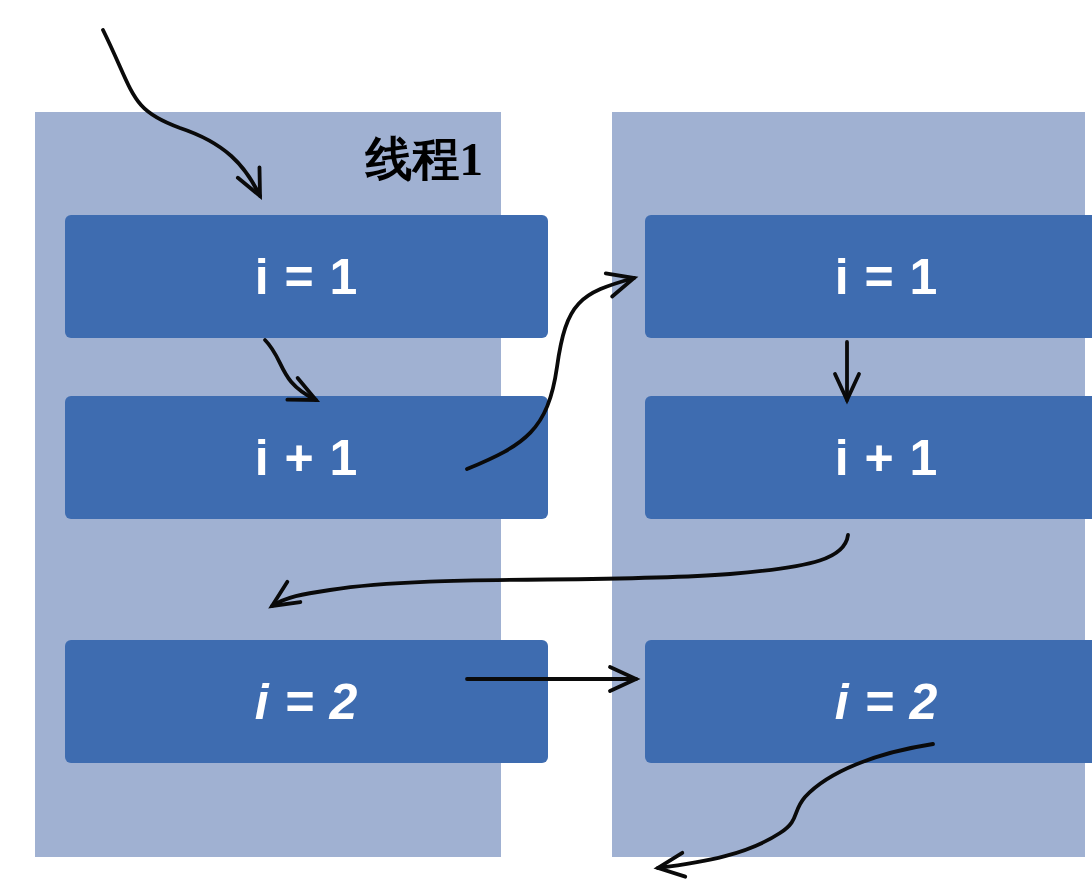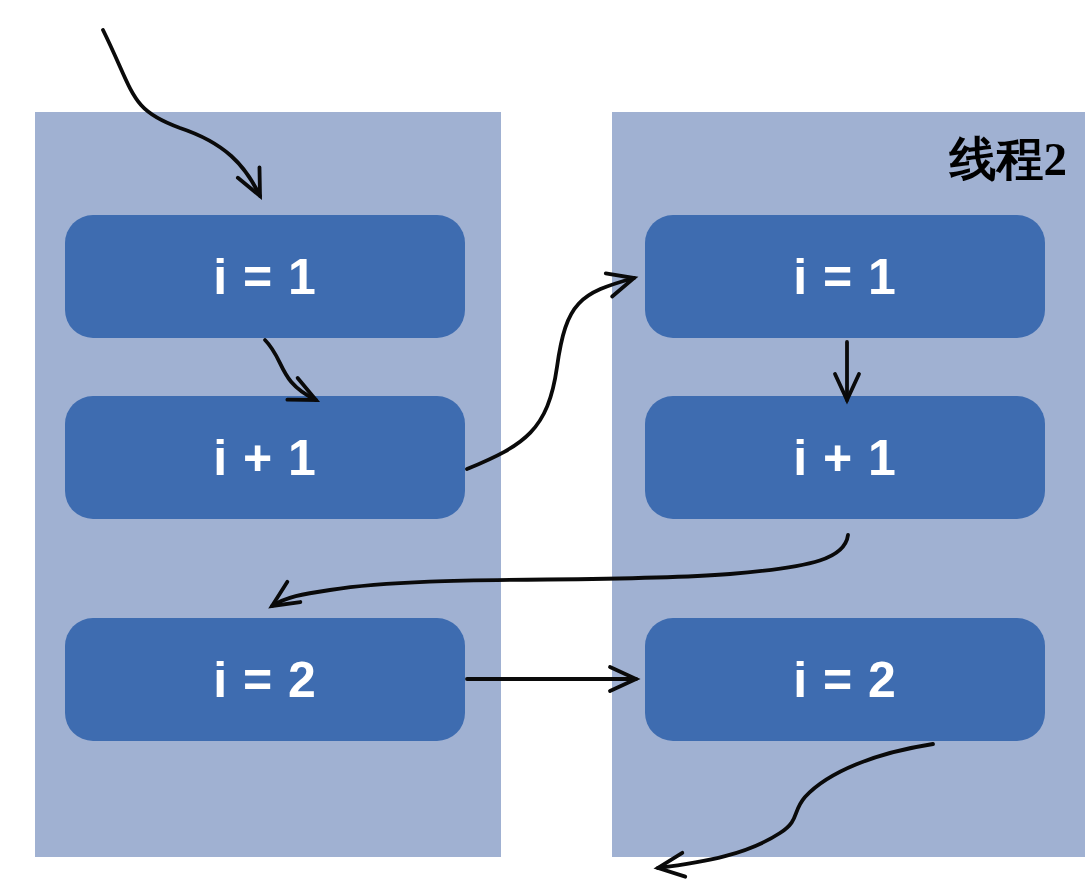--- a/index.html
+++ b/index.html
@@ -29,65 +29,65 @@
     right: 18px;
     font-family: "Liberation Serif", serif;
     font-size: 47px;
     font-weight: 600;
     color: #000000;
     white-space: nowrap;
     line-height: 1.1;
   }
   .node {
     position: absolute;
-    width: 400px;
+    width: 483px;
     height: 123px;
-    border-radius: 28px;
+    border-radius: 6px;
     background: var(--box-fill, #3e6cb0);
     color: var(--box-text, #ffffff);
     display: flex;
     align-items: center;
     justify-content: center;
     font-size: 50px;
     font-weight: 700;
     letter-spacing: 1px;
     white-space: pre;
   }
   .panel--t1 .node { left: 30px; }
   .panel--t2 .node { left: 33px; }
   .node--r1 { top: 103px; }
   .node--r2 { top: 284px; }
-  .node--r3 { top: 506px; }
+  .node--r3 { top: 528px; font-style: italic; }
   .arrows {
     position: absolute;
     left: 0; top: 0;
     width: 1092px;
     height: 896px;
     pointer-events: none;
   }
   .arrows path {
     fill: none;
     stroke: var(--arrow-color, #0a0a0a);
     stroke-width: 3.8;
     stroke-linecap: round;
   }
 </style>
 </head>
 <body>
 
 <div class="canvas">
 
   <div class="panel panel--t1">
+    <div class="panel__title">线程1</div>
     <div class="node node--r1">i = 1</div>
     <div class="node node--r2">i + 1</div>
     <div class="node node--r3">i = 2</div>
   </div>
 
   <div class="panel panel--t2">
-    <div class="panel__title">线程2</div>
     <div class="node node--r1">i = 1</div>
     <div class="node node--r2">i + 1</div>
     <div class="node node--r3">i = 2</div>
   </div>
 
   <svg class="arrows" viewBox="0 0 1092 896">
     <defs>
       <marker id="ah" markerUnits="userSpaceOnUse" markerWidth="34" markerHeight="32" refX="29" refY="15" orient="auto" style="overflow:visible">
         <path d="M3,3 L29,15 L3,27" fill="none" stroke="#0a0a0a" stroke-width="3.4" stroke-linecap="round"></path>
       </marker>

